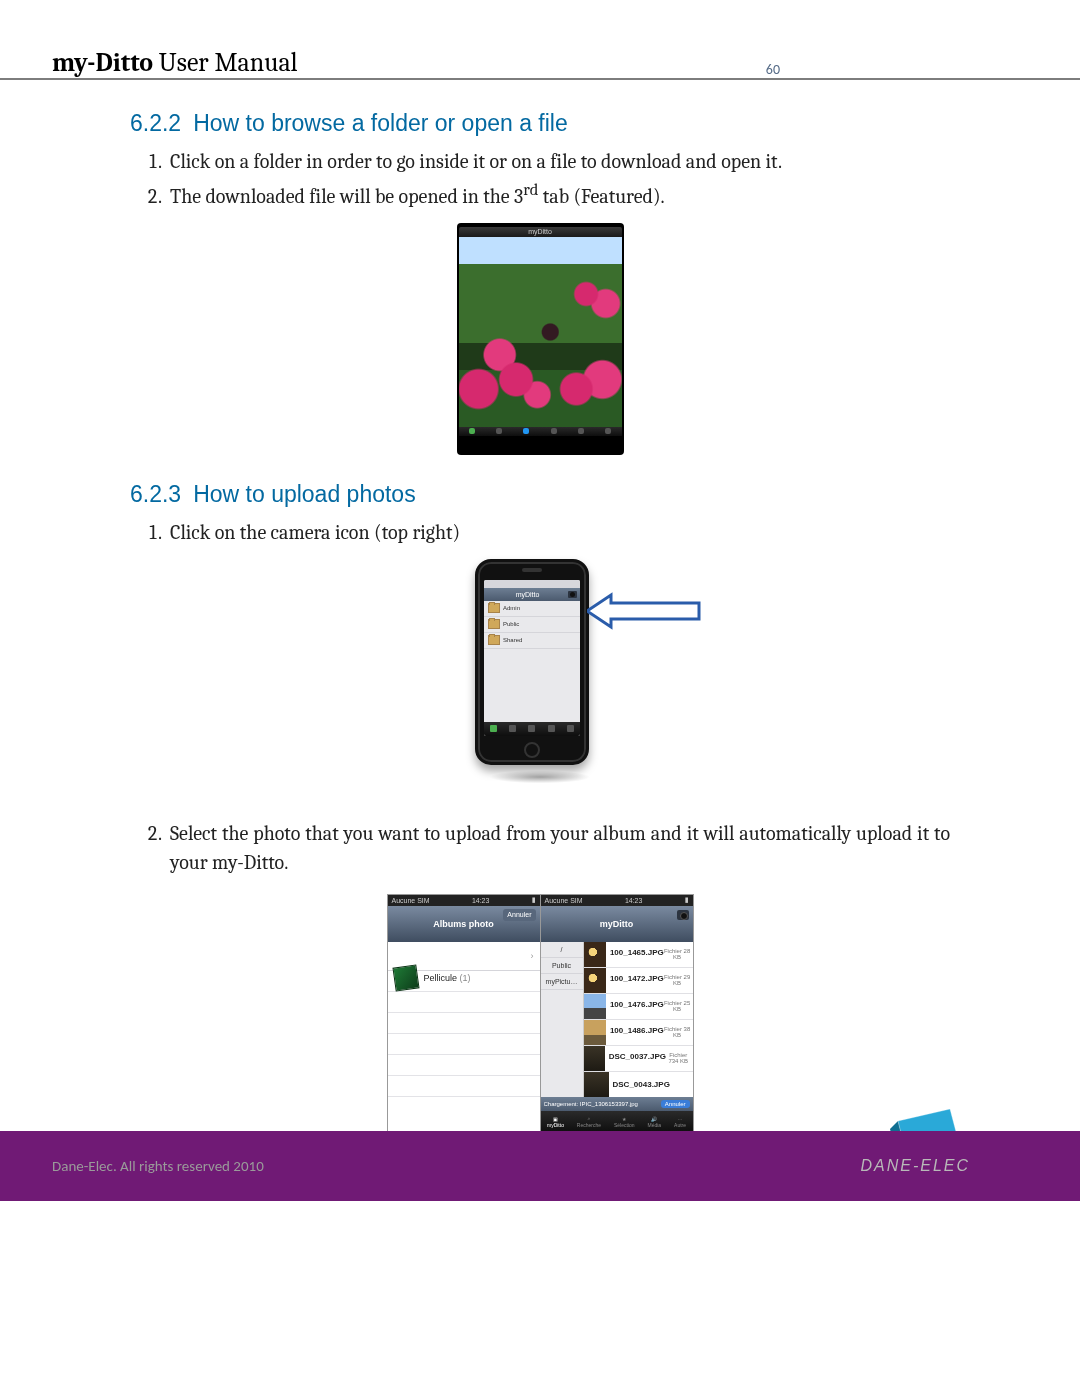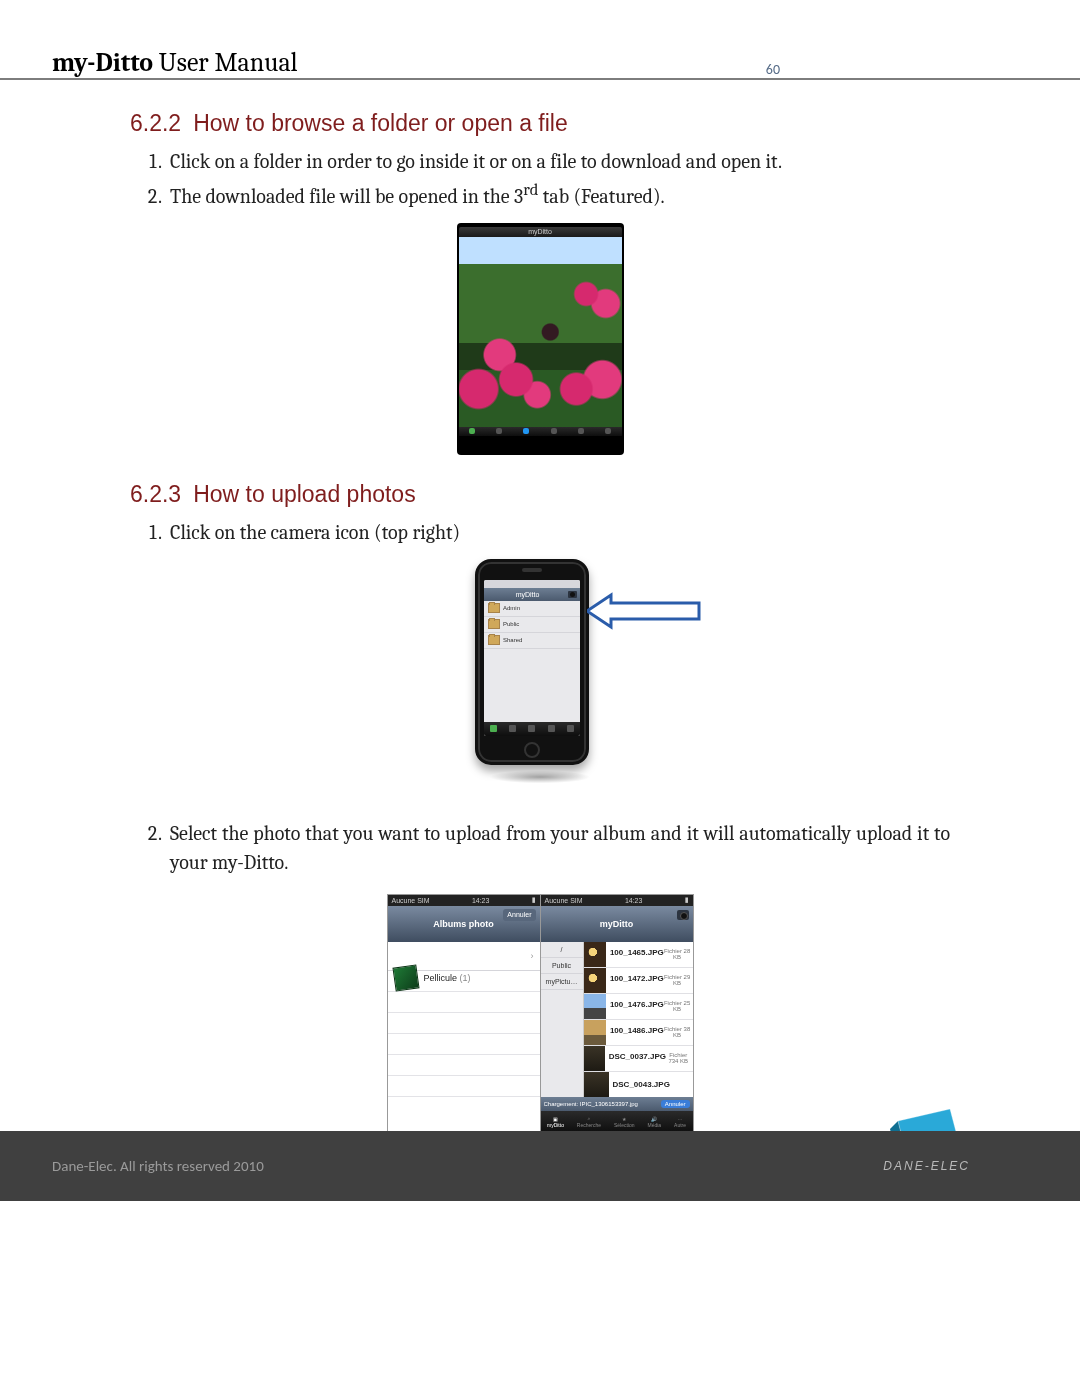--- a/index.html
+++ b/index.html
@@ -38,21 +38,21 @@
   }
 
   .body {
     padding: 24px 130px 0 130px;
   }
 
   h3.section {
     font-family: Arial, Helvetica, sans-serif;
     font-weight: 400;
     font-size: 23px;
-    color: #7f1d1d;
+    color: #0369a1;
     margin: 6px 0 10px 0;
   }
   h3.section .num { margin-right: 12px; }
 
   ol.numlist {
     margin: 2px 0 8px 36px;
     padding: 0;
     font-size: 20px;
     line-height: 1.45;
   }
@@ -147,26 +147,26 @@
   .file-row .meta{ display:flex; flex-direction:row; }
   .file-row .fname{ font-size:8px; font-weight:700; }
   .file-row .fsize{ font-size:6px; color:#777;}
   .loading-bar{ height:14px; background:linear-gradient(#6d7e93,#4b5a6e); display:flex; align-items:center; padding:0 3px; justify-content:space-between;}
   .loading-bar .txt{ color:#fff; font-size:6px; overflow:hidden; white-space:nowrap;}
   .loading-bar .btn{ background:#3a7dd8; color:#fff; font-size:6px; border-radius:3px; padding:1px 4px;}
 
   
   .footer{
     position:absolute; left:0; right:0; bottom:196px;
-    height:70px; background:#404040; color:#9a9a9a;
+    height:70px; background:#701a75; color:#9a9a9a;
     font-family:Calibri, Arial, sans-serif; font-size:15px;
     display:flex; align-items:center; justify-content:space-between;
     padding:0 110px 0 52px; box-sizing:border-box;
   }
-  .brand{ display:flex; align-items:flex-end; gap:10px; color:#b8b8b8; font-style:italic; letter-spacing:2px; font-family:Arial; font-size:12px;}
+  .brand{ display:flex; align-items:flex-end; gap:10px; color:#b8b8b8; font-style:italic; letter-spacing:2px; font-family:Arial; font-size:16px;}
   .logo3d-wrap{ position:absolute; right:110px; bottom:210px; }
 </style>
 </head>
 <body>
 
 <div class="page">
 
   <div class="header">
     <span class="title-line">
       <span class="bold">my-Ditto</span><span> User Manual</span>

